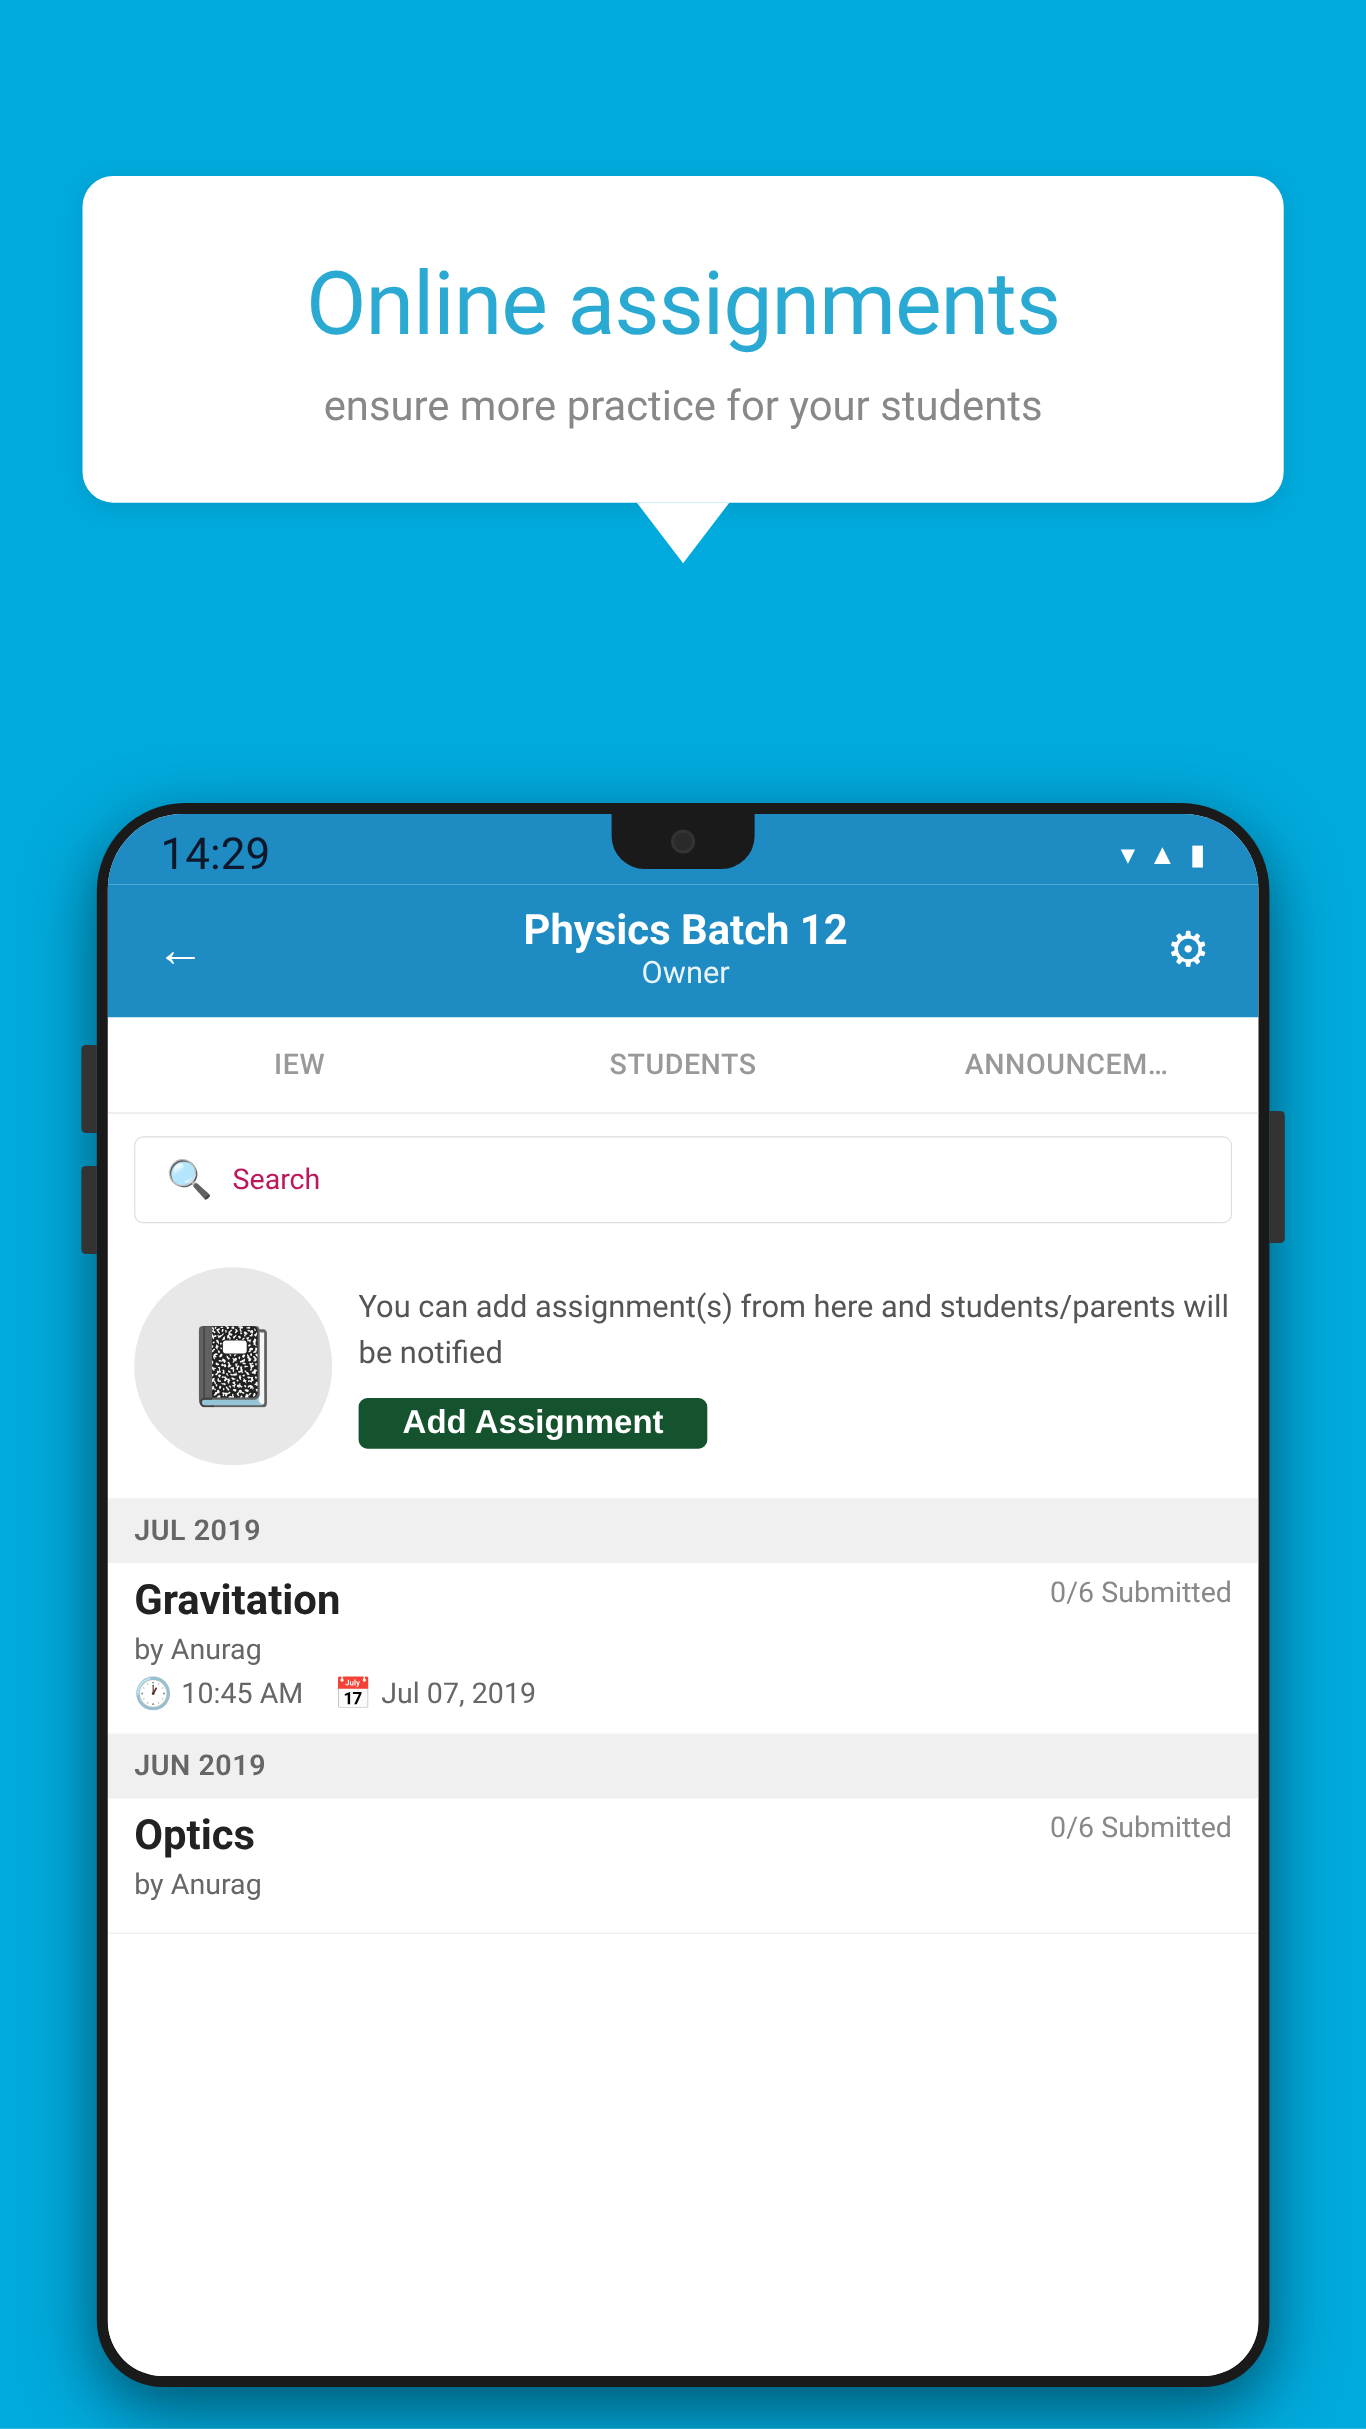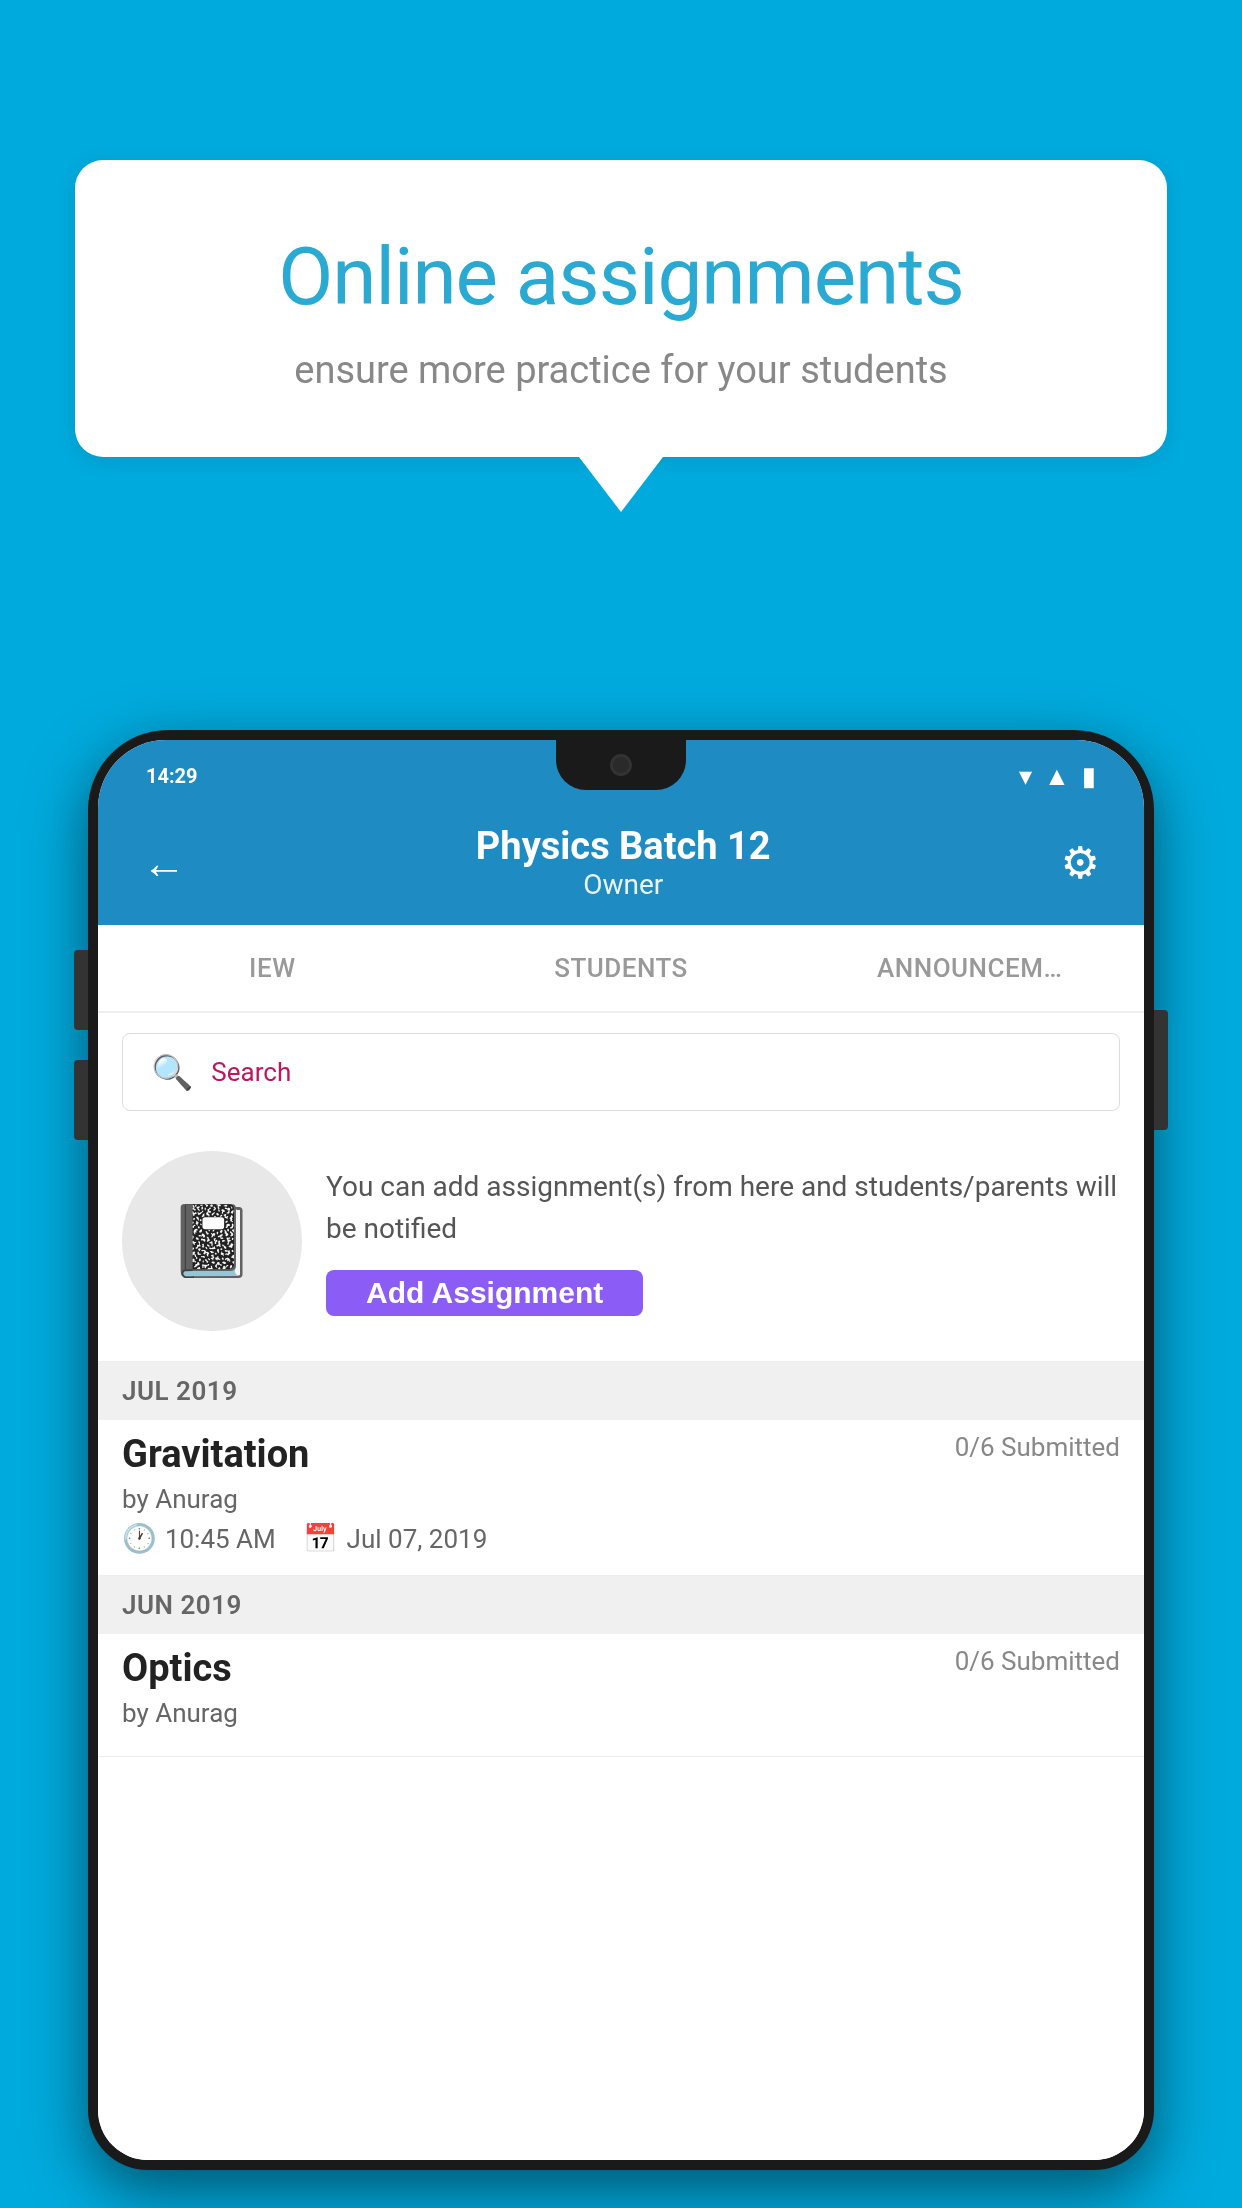--- a/index.html
+++ b/index.html
@@ -143,23 +143,23 @@
 
     .notch-camera {
       width: 22px;
       height: 22px;
       background: #2a2a2a;
       border-radius: 50%;
       border: 3px solid #333;
     }
 
     .status-time {
-      color: #ffffff;
-      font-size: 20px;
-      font-weight: 700;
+      color: #0f172a;
+      font-size: 40px;
+      font-weight: 400;
     }
 
     .status-icons {
       display: flex;
       align-items: center;
       gap: 12px;
     }
 
     .status-icon {
       color: white;
@@ -289,21 +289,21 @@
     }
 
     .promo-description {
       font-size: 28px;
       color: #555;
       line-height: 1.5;
       margin-bottom: 20px;
     }
 
     .add-assignment-btn {
-      background: #8b5cf6;
+      background: #14532d;
       color: white;
       border: none;
       border-radius: 8px;
       padding: 6px 40px;
       font-size: 30px;
       font-weight: 600;
       cursor: pointer;
     }
 
     

